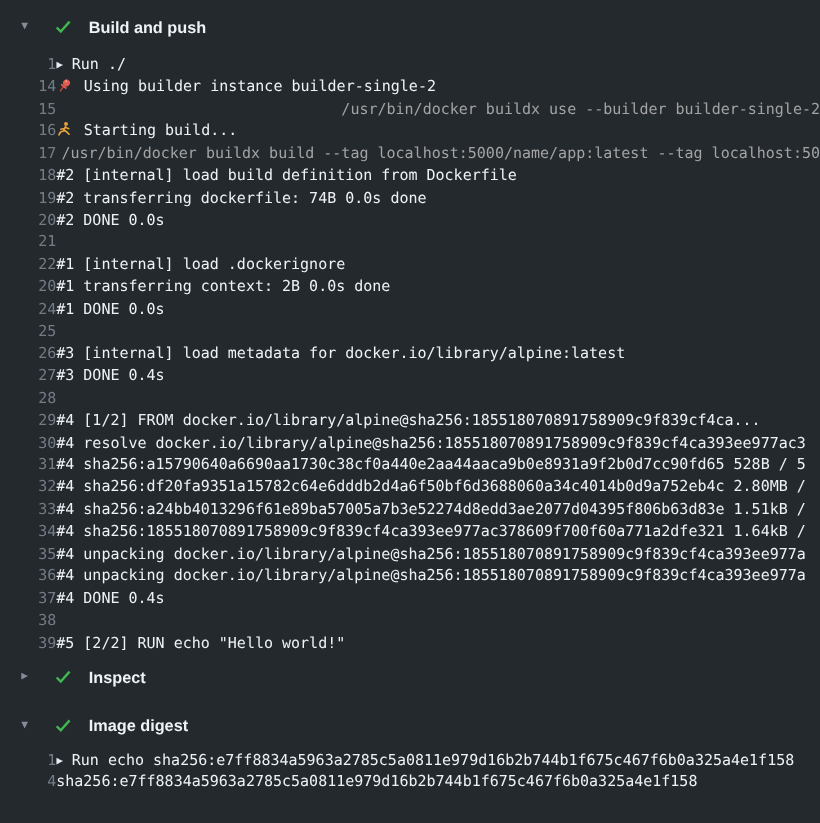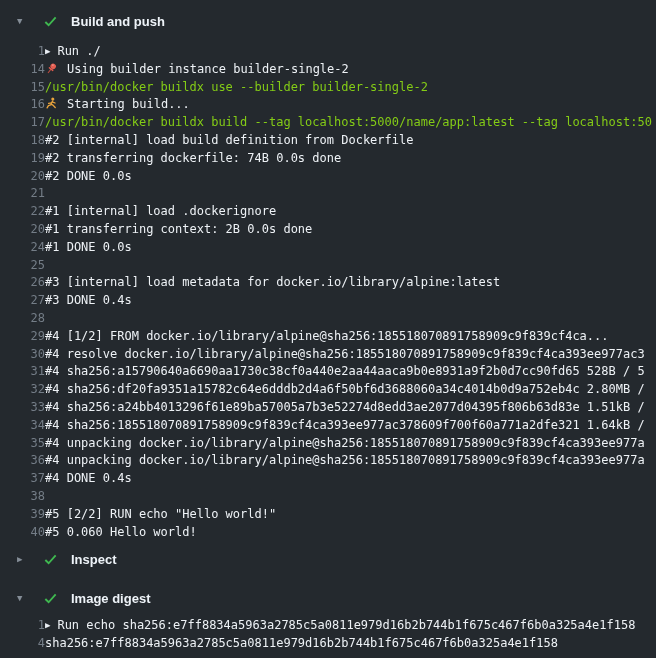--- a/index.html
+++ b/index.html
@@ -26,21 +26,21 @@
   .section-inspect{margin-top:5px;}
   .section-image-digest{margin-top:13px;}
   .section-image-digest .section-lines{padding-top:6px;}
   .log-line{display:flex;height:17.8px;line-height:17.8px;font-size:12px;}
   .num{
     width:45px;flex:none;text-align:right;color:#747d87;cursor:pointer;
   }
   .text{
     flex:1;white-space:pre;overflow:hidden;color:#eef2f6;
   }
-  .text.command{color:#84cc16;}
+  .text.command{color:#a3a3a3;text-align:right;}
   .play-icon{
     display:inline-block;font-size:9px;color:#e9eef4;margin-right:7px;
     transform:translateY(-1px);
   }
   .inline-emoji{
     display:inline-block;width:14px;margin-right:8px;vertical-align:-2px;
   }
 </style>
 </head>
 <body>
@@ -198,24 +198,20 @@
   <div class="log-line">
     <span class="num">38</span>
     <span class="text"><span></span></span>
   </div>
 
   <div class="log-line">
     <span class="num">39</span>
     <span class="text"><span>#5 [2/2] RUN echo "Hello world!"</span></span>
   </div>
 
-  <div class="log-line">
-    <span class="num">40</span>
-    <span class="text"><span>#5 0.060 Hello world!</span></span>
-  </div>
 </div>
   </div>
 
   <div class="section section-inspect">
     <div class="section-header">
       <span class="toggle-icon">▶</span>
       <span class="check-icon">
         <svg width="15" height="15" viewBox="0 0 16 16">
           <polyline points="2.5,8.5 6,12 13.5,3.5" fill="none" stroke="#3fb950" stroke-width="2"></polyline>
         </svg>

